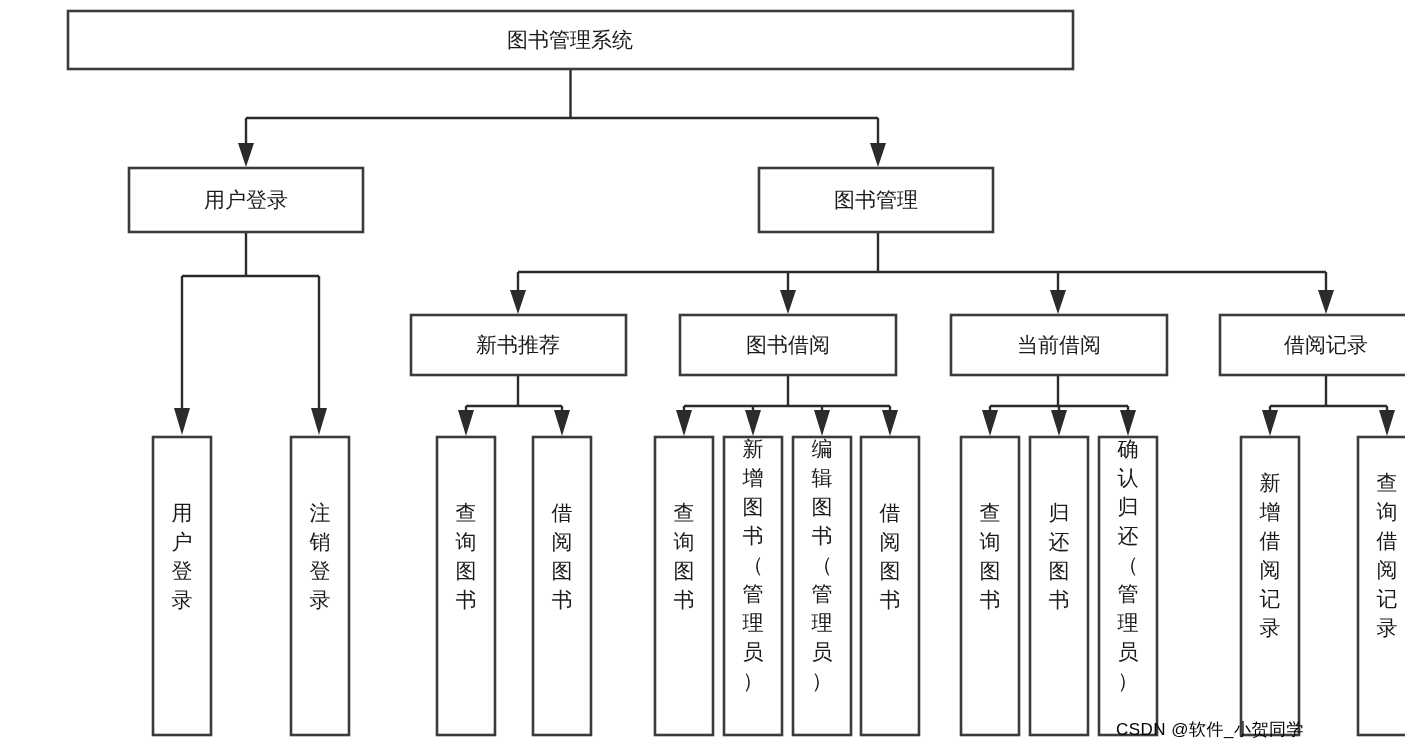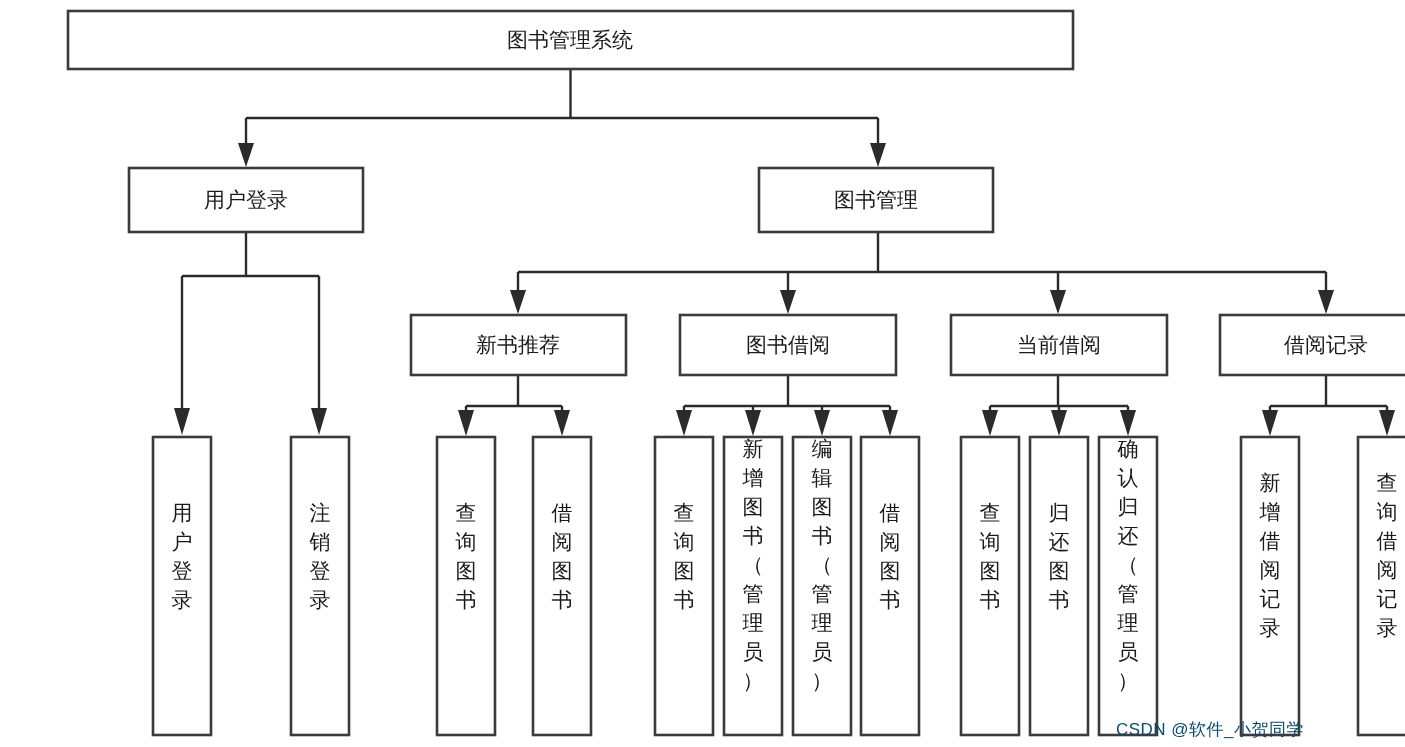--- a/index.html
+++ b/index.html
@@ -54,21 +54,21 @@
     font-size: 21px;
     fill: #1a1a1a;
     text-anchor: middle;
   }
   .watermark {
     position: absolute;
     right: 14px;
     bottom: 6px;
     font-family: "Liberation Sans", "DejaVu Sans", sans-serif;
     font-size: 17px;
-    color: #0c4a6e;
+    color: #000000;
     letter-spacing: 0.5px;
     white-space: nowrap;
     user-select: none;
   }
 </style>
 </head>
 <body>
 
 <div id="diagram-root">
   <svg class="flow" viewBox="0 0 1405 747" xmlns="http://www.w3.org/2000/svg">

